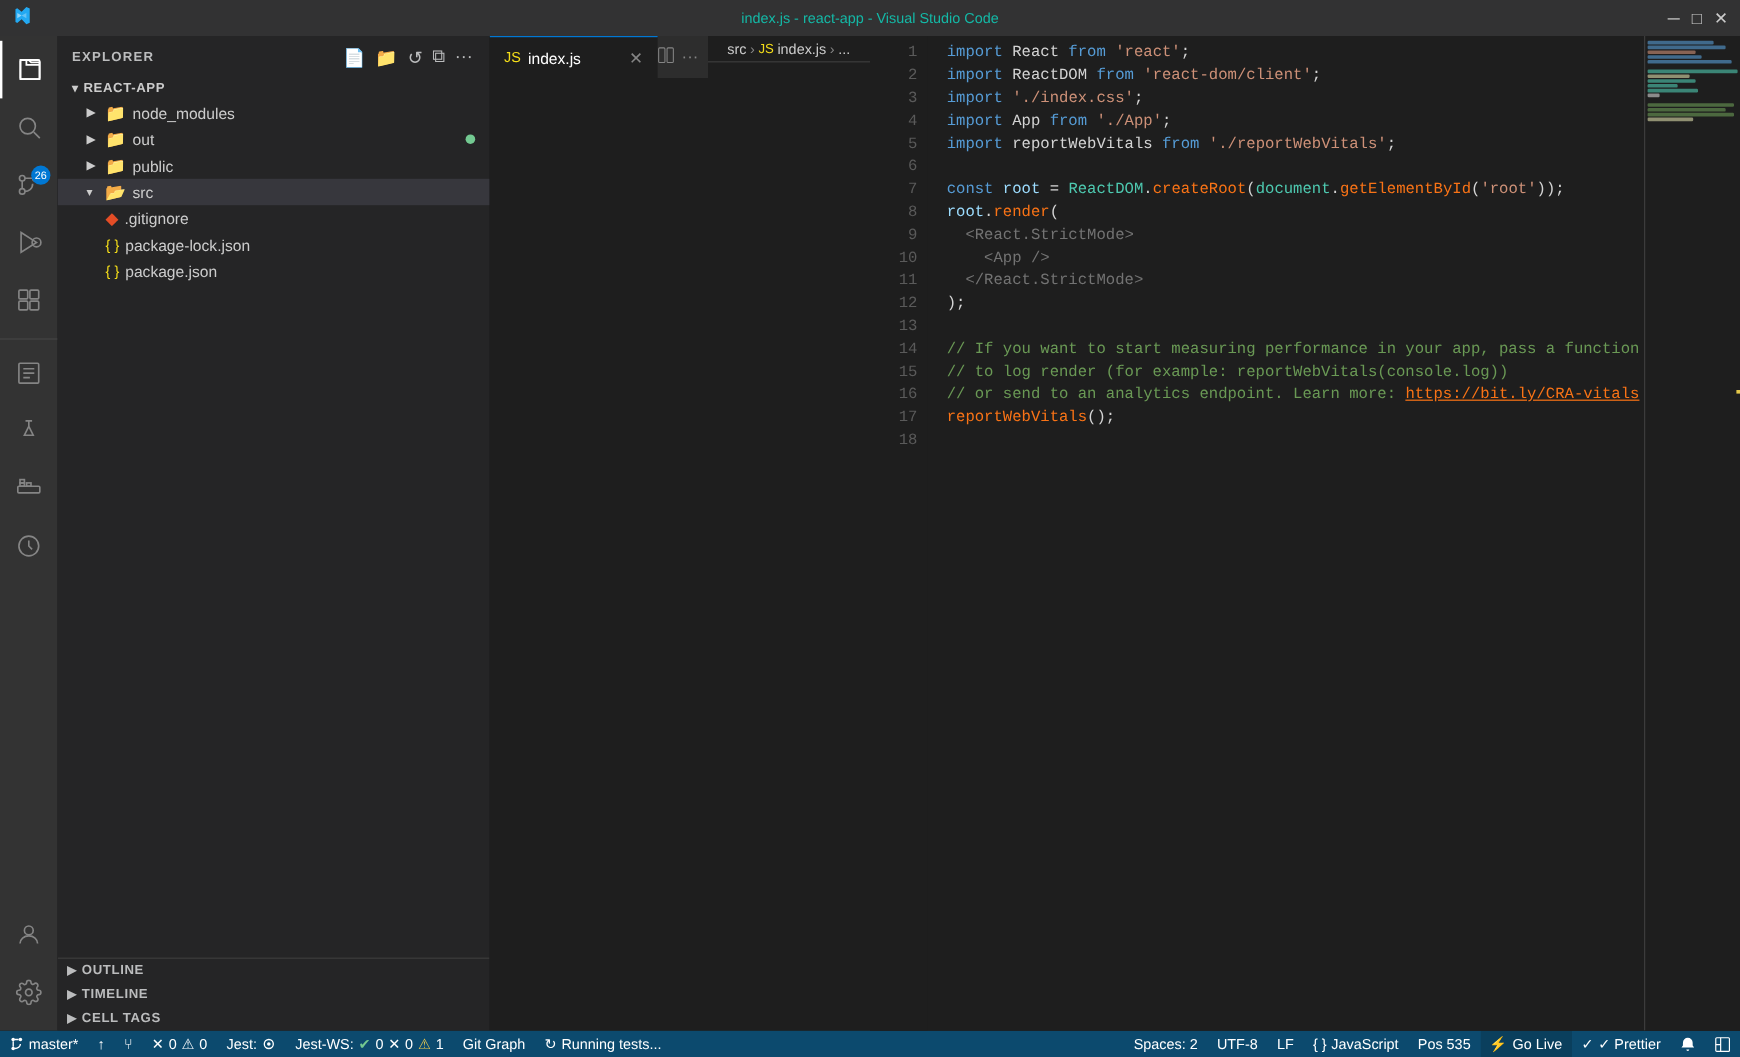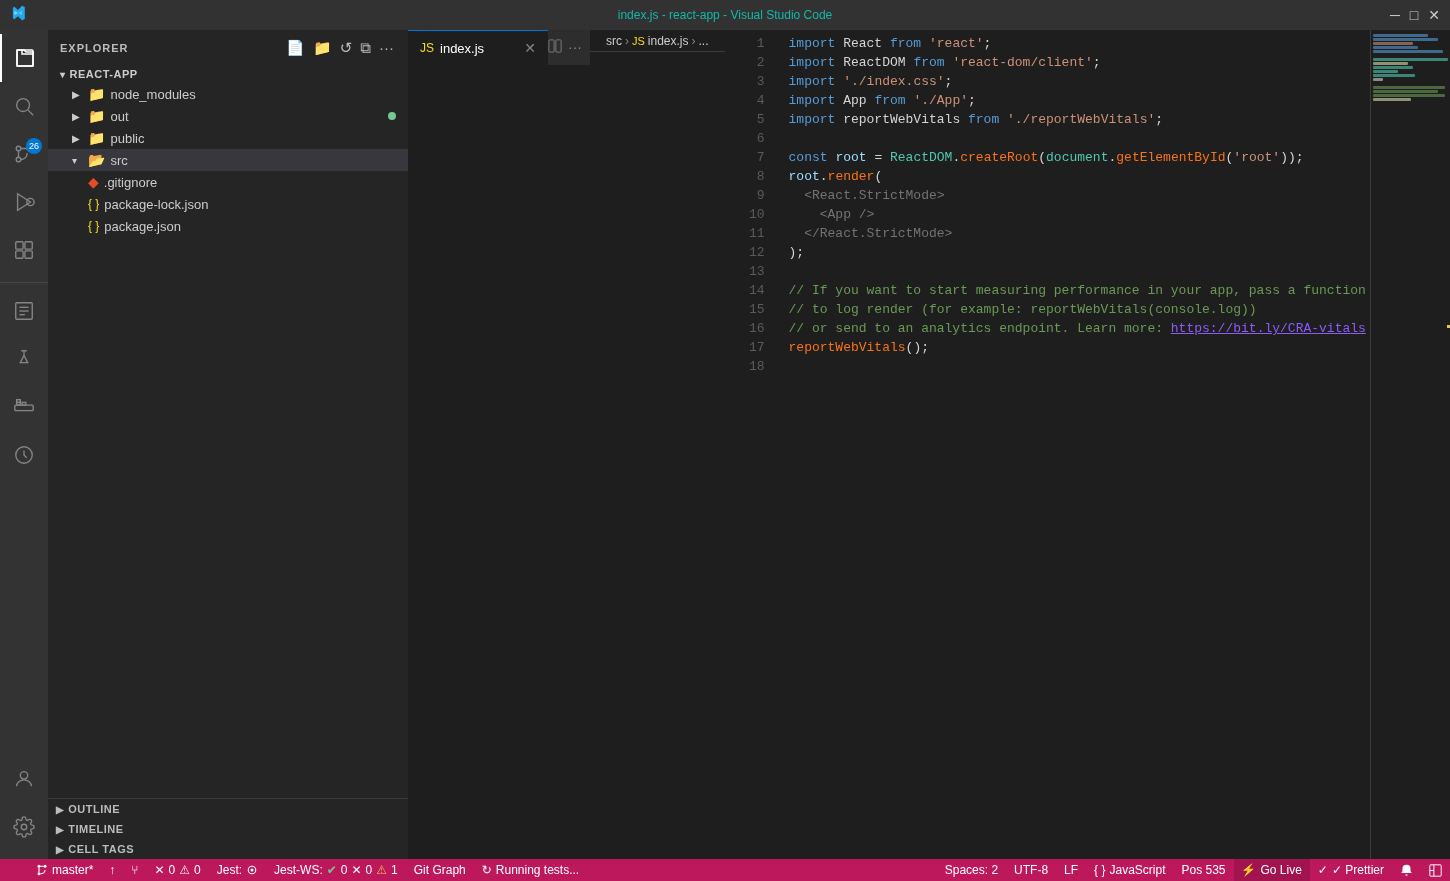--- a/index.html
+++ b/index.html
@@ -324,21 +324,21 @@
     }
 
     
     .kw { color: #569cd6; } 
     .str { color: #ce9178; } 
     .fn { color: #f97316; } 
     .cls { color: #4ec9b0; } 
     .cmt { color: #6a9955; }
     .tag { color: #737373; }
     .var { color: #9cdcfe; }
-    .link { color: #8b5cf6; text-decoration: underline; }
+    .link { color: #f97316; text-decoration: underline; }
 
     
     #minimap {
       width: 80px;
       background: #1e1e1e;
       border-left: 1px solid #3c3c3c;
       flex-shrink: 0;
       position: relative;
       overflow: hidden;
     }
@@ -348,27 +348,26 @@
     .minimap-line {
       height: 3px;
       margin-bottom: 1px;
       border-radius: 1px;
       opacity: 0.6;
     }
 
     
     #status-bar {
       height: 22px;
-      background: #be185d;
+      background: #0c4a6e;
       display: flex;
       align-items: center;
       font-size: 12px;
       color: #ffffff;
       flex-shrink: 0;
-      padding-left: 28px;
     }
     .status-item {
       padding: 0 8px;
       display: flex;
       align-items: center;
       gap: 4px;
       height: 22px;
       cursor: pointer;
       white-space: nowrap;
     }

